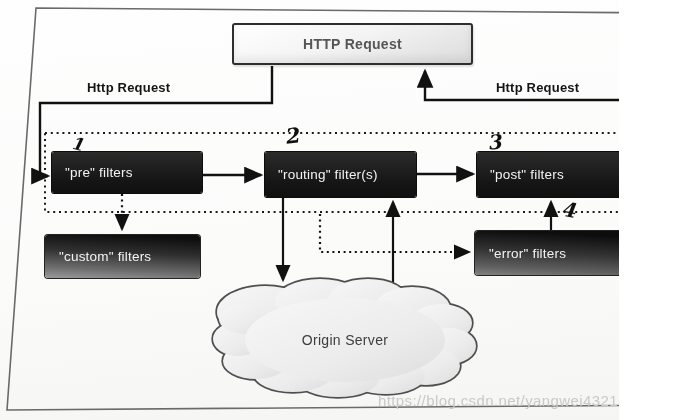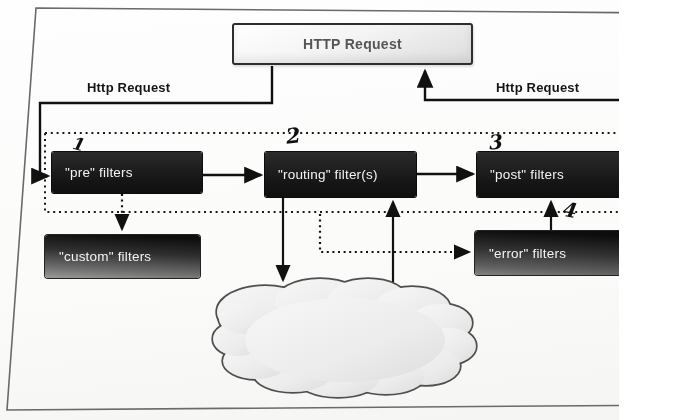--- a/index.html
+++ b/index.html
@@ -142,20 +142,22 @@
   <div class="node dark" id="post-box" style="left:477px;top:152px;width:153px;height:45px;">
     <span>"post" filters</span>
   </div>
   <div class="node fade" id="custom-box" style="left:45px;top:235px;width:155px;height:43px;">
     <span>"custom" filters</span>
   </div>
   <div class="node fade" id="error-box" style="left:475px;top:231px;width:157px;height:44px;">
     <span>"error" filters</span>
   </div>
 
+  <div id="origin-label">Origin Server</div>
 
   <span class="hand" style="left:73px;top:136px;font-size:17px;transform:rotate(14deg);">1</span>
   <span class="hand" style="left:286px;top:125px;font-size:21px;transform:rotate(-6deg);">2</span>
   <span class="hand" style="left:489px;top:132px;font-size:20px;transform:rotate(-4deg);">3</span>
   <span class="hand" style="left:563px;top:200px;font-size:20px;transform:rotate(10deg);">4</span>
 
+  <div id="watermark">https://blog.csdn.net/yangwei4321</div>
 
 </div>
 
 </body></html>

